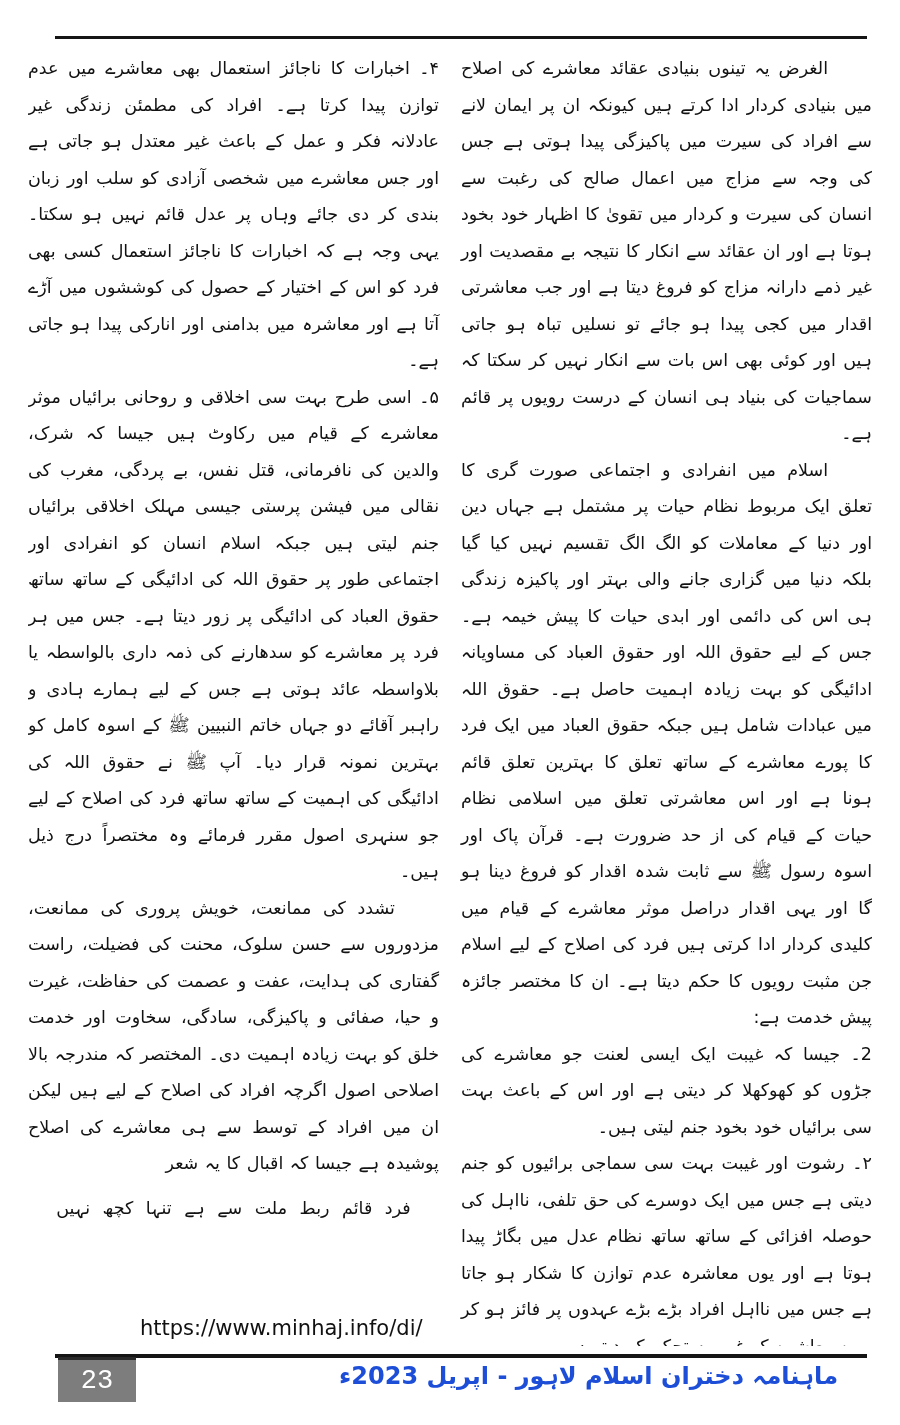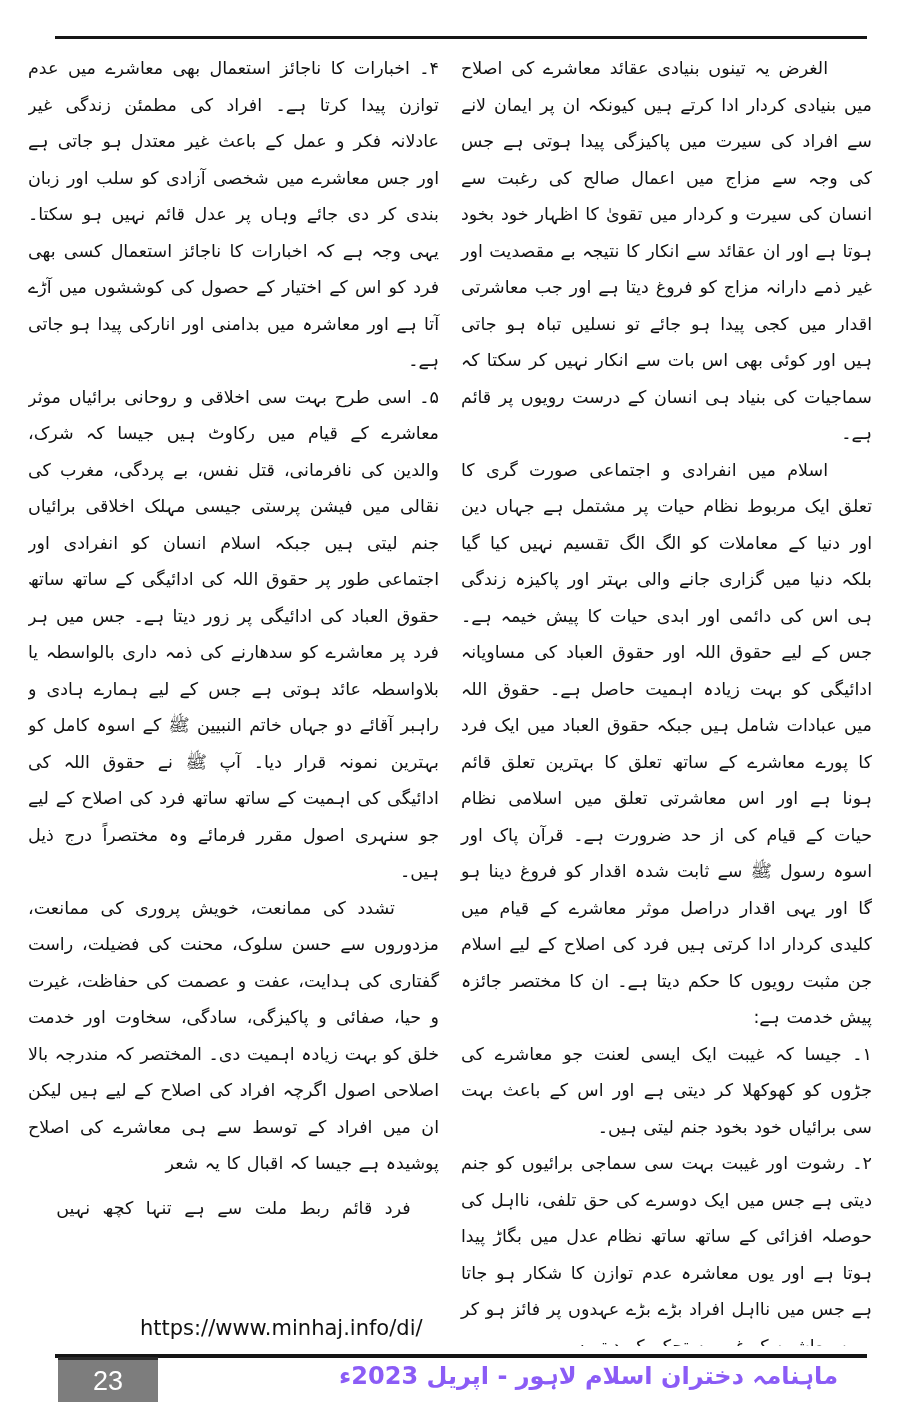--- a/index.html
+++ b/index.html
@@ -34,33 +34,33 @@
     font-size:17.5px;
     line-height:40px;
     text-align:center;
     direction:rtl;
     word-spacing:7px;
   }
   .footer-rule{
     position:absolute;top:1354px;left:55px;width:812px;height:4px;background:#151515;
   }
   .page-num-box{
-    position:absolute;top:1357px;left:58px;width:100px;height:42px;
+    position:absolute;top:1357px;left:58px;width:78px;height:42px;
     background:#7d7d7d;border-top:3px solid #2a2a2a;
     color:#ffffff;
-    font-family:Liberation Sans, sans-serif;
+    font-family:Liberation Mono, monospace;
     font-size:27px;
     display:flex;align-items:center;justify-content:center;
   }
   .footer-title{
     position:absolute;top:1362px;right:62px;
     direction:rtl;
     font-size:24px;
     font-weight:bold;
-    color:#8b5cf6;
+    color:#1d4ed8;
     white-space:nowrap;
   }
   .page-url{
     position:absolute;top:1316px;left:140px;
     font-size:21px;
     color:#111111;
     direction:ltr;
     font-family:"DejaVu Sans", sans-serif;
   }
 </style>
@@ -69,21 +69,21 @@
 
 <div>
 
   <div class="top-rule"></div>
 
   <div class="content">
 
     <div class="col">
       <p class="para indent" lang="ur">الغرض یہ تینوں بنیادی عقائد معاشرے کی اصلاح میں بنیادی کردار ادا کرتے ہیں کیونکہ ان پر ایمان لانے سے افراد کی سیرت میں پاکیزگی پیدا ہوتی ہے جس کی وجہ سے مزاج میں اعمال صالح کی رغبت سے انسان کی سیرت و کردار میں تقویٰ کا اظہار خود بخود ہوتا ہے اور ان عقائد سے انکار کا نتیجہ بے مقصدیت اور غیر ذمے دارانہ مزاج کو فروغ دیتا ہے اور جب معاشرتی اقدار میں کجی پیدا ہو جائے تو نسلیں تباہ ہو جاتی ہیں اور کوئی بھی اس بات سے انکار نہیں کر سکتا کہ سماجیات کی بنیاد ہی انسان کے درست رویوں پر قائم ہے۔</p>
       <p class="para indent" lang="ur">اسلام میں انفرادی و اجتماعی صورت گری کا تعلق ایک مربوط نظام حیات پر مشتمل ہے جہاں دین اور دنیا کے معاملات کو الگ الگ تقسیم نہیں کیا گیا بلکہ دنیا میں گزاری جانے والی بہتر اور پاکیزہ زندگی ہی اس کی دائمی اور ابدی حیات کا پیش خیمہ ہے۔ جس کے لیے حقوق اللہ اور حقوق العباد کی مساویانہ ادائیگی کو بہت زیادہ اہمیت حاصل ہے۔ حقوق اللہ میں عبادات شامل ہیں جبکہ حقوق العباد میں ایک فرد کا پورے معاشرے کے ساتھ تعلق کا بہترین تعلق قائم ہونا ہے اور اس معاشرتی تعلق میں اسلامی نظام حیات کے قیام کی از حد ضرورت ہے۔ قرآن پاک اور اسوہ رسول ﷺ سے ثابت شدہ اقدار کو فروغ دینا ہو گا اور یہی اقدار دراصل موثر معاشرے کے قیام میں کلیدی کردار ادا کرتی ہیں فرد کی اصلاح کے لیے اسلام جن مثبت رویوں کا حکم دیتا ہے۔ ان کا مختصر جائزہ پیش خدمت ہے:</p>
-      <p class="para" lang="ur">۱۔   جیسا کہ غیبت ایک ایسی لعنت جو معاشرے کی جڑوں کو کھوکھلا کر دیتی ہے اور اس کے باعث بہت سی برائیاں خود بخود جنم لیتی ہیں۔</p>
+      <p class="para" lang="ur">2۔   جیسا کہ غیبت ایک ایسی لعنت جو معاشرے کی جڑوں کو کھوکھلا کر دیتی ہے اور اس کے باعث بہت سی برائیاں خود بخود جنم لیتی ہیں۔</p>
       <p class="para" lang="ur">۲۔   رشوت اور غیبت بہت سی سماجی برائیوں کو جنم دیتی ہے جس میں ایک دوسرے کی حق تلفی، نااہل کی حوصلہ افزائی کے ساتھ ساتھ نظام عدل میں بگاڑ پیدا ہوتا ہے اور یوں معاشرہ عدم توازن کا شکار ہو جاتا ہے جس میں نااہل افراد بڑے بڑے عہدوں پر فائز ہو کر پورے معاشرے کو غیر مستحکم کر دیتے ہیں۔</p>
     </div>
 
     <div class="col">
       <p class="para" lang="ur">۴۔   اخبارات کا ناجائز استعمال بھی معاشرے میں عدم توازن پیدا کرتا ہے۔ افراد کی مطمئن زندگی غیر عادلانہ فکر و عمل کے باعث غیر معتدل ہو جاتی ہے اور جس معاشرے میں شخصی آزادی کو سلب اور زبان بندی کر دی جائے وہاں پر عدل قائم نہیں ہو سکتا۔ یہی وجہ ہے کہ اخبارات کا ناجائز استعمال کسی بھی فرد کو اس کے اختیار کے حصول کی کوششوں میں آڑے آتا ہے اور معاشرہ میں بدامنی اور انارکی پیدا ہو جاتی ہے۔</p>
       <p class="para" lang="ur">۵۔   اسی طرح بہت سی اخلاقی و روحانی برائیاں موثر معاشرے کے قیام میں رکاوٹ ہیں جیسا کہ شرک، والدین کی نافرمانی، قتل نفس، بے پردگی، مغرب کی نقالی میں فیشن پرستی جیسی مہلک اخلاقی برائیاں جنم لیتی ہیں جبکہ اسلام انسان کو انفرادی اور اجتماعی طور پر حقوق اللہ کی ادائیگی کے ساتھ ساتھ حقوق العباد کی ادائیگی پر زور دیتا ہے۔ جس میں ہر فرد پر معاشرے کو سدھارنے کی ذمہ داری بالواسطہ یا بلاواسطہ عائد ہوتی ہے جس کے لیے ہمارے ہادی و راہبر آقائے دو جہاں خاتم النبیین ﷺ کے اسوہ کامل کو بہترین نمونہ قرار دیا۔ آپ ﷺ نے حقوق اللہ کی ادائیگی کی اہمیت کے ساتھ ساتھ فرد کی اصلاح کے لیے جو سنہری اصول مقرر فرمائے وہ مختصراً درج ذیل ہیں۔</p>
       <p class="para indent" lang="ur">تشدد کی ممانعت، خویش پروری کی ممانعت، مزدوروں سے حسن سلوک، محنت کی فضیلت، راست گفتاری کی ہدایت، عفت و عصمت کی حفاظت، غیرت و حیا، صفائی و پاکیزگی، سادگی، سخاوت اور خدمت خلق کو بہت زیادہ اہمیت دی۔ المختصر کہ مندرجہ بالا اصلاحی اصول اگرچہ افراد کی اصلاح کے لیے ہیں لیکن ان میں افراد کے توسط سے ہی معاشرے کی اصلاح پوشیدہ ہے جیسا کہ اقبال کا یہ شعر</p>
       <div class="poem">
         <p class="poem-line" lang="ur">فرد قائم ربط ملت سے ہے تنہا کچھ نہیں</p>
 

